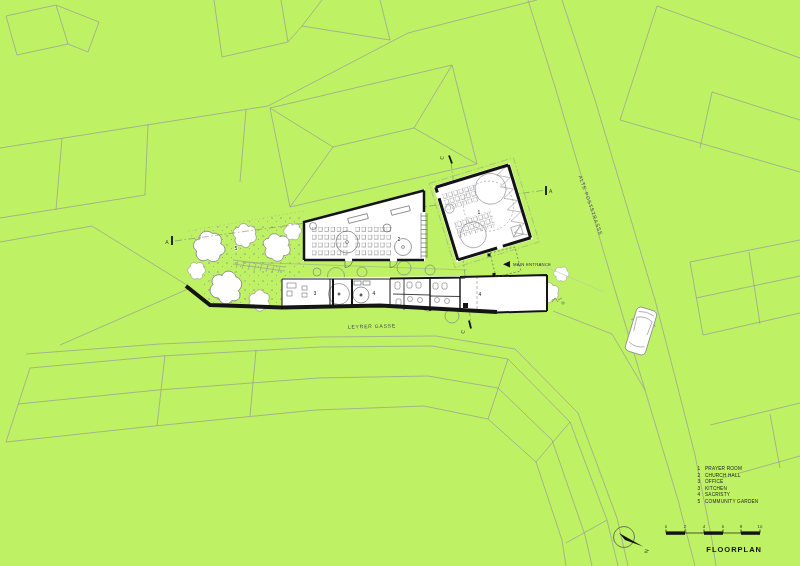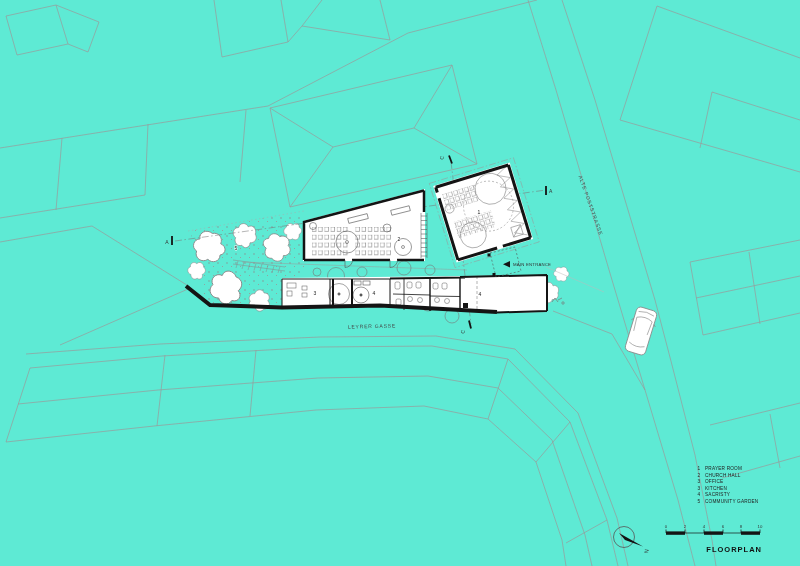--- a/index.html
+++ b/index.html
@@ -1,16 +1,16 @@
 <!DOCTYPE html>
 <html><head>
 <meta charset="utf-8">
 <style>
   html,body{margin:0;padding:0;background:#fff;}
-  .page{position:relative;width:800px;height:566px;background:#5eead4;overflow:hidden;
+  .page{position:relative;width:800px;height:566px;background:#bef264;overflow:hidden;
         font-family:"Liberation Sans", sans-serif;}
   svg text{font-family:"Liberation Sans", sans-serif;fill:#333;}
   .lbl{font-size:5px;letter-spacing:.3px;}
   .room-num{font-size:5px;fill:#222;paint-order:stroke;stroke:#fff;stroke-width:.8px;}
   .tiny{font-size:4.3px;letter-spacing:.2px;}
   .legend-t{font-size:4.7px;letter-spacing:.2px;fill:#222;}
   .title-t{font-size:7.5px;font-weight:bold;letter-spacing:1px;fill:#111;}
   .street-t{font-size:5px;letter-spacing:.8px;fill:#444;}
 </style>
 </head>

